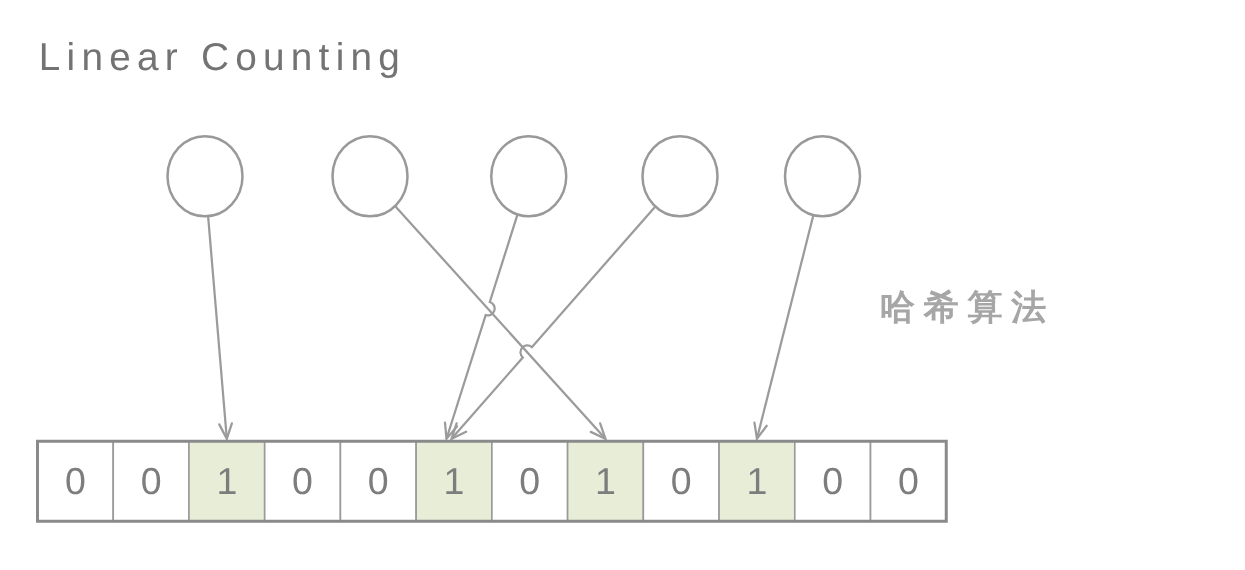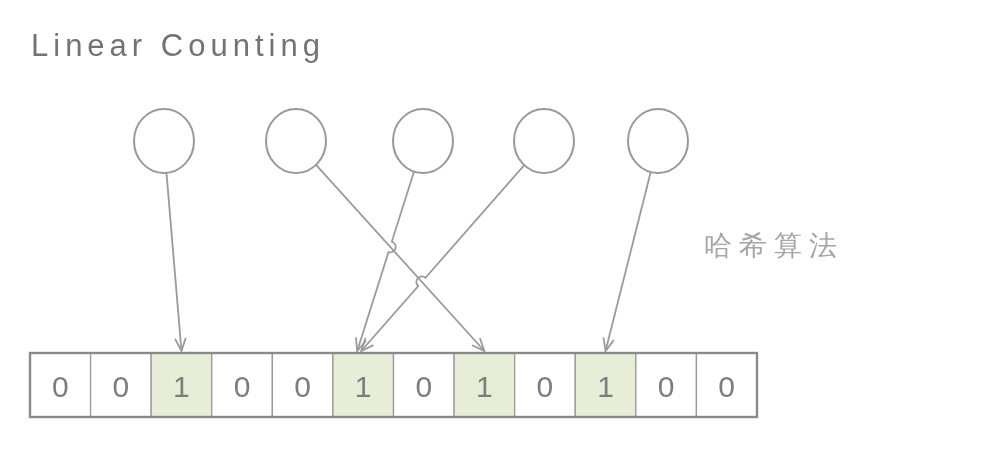--- a/index.html
+++ b/index.html
@@ -8,21 +8,21 @@
     position:relative;width:996px;height:456px;background:#ffffff;
     font-family:"Liberation Sans","DejaVu Sans",sans-serif;
   }
   .title{
     position:absolute;left:31px;top:28px;
     font-size:31px;letter-spacing:5px;font-weight:400;
     white-space:nowrap;
   }
   .hash-label{
     position:absolute;left:704px;top:227px;
-    font-size:28px;letter-spacing:7px;font-weight:400;
+    font-size:28px;letter-spacing:7px;font-weight:700;
     white-space:nowrap;
   }
   svg.diagram{position:absolute;left:0;top:0;}
 </style>
 </head>
 <body>
 
 <div class="canvas" style="background: rgb(255, 255, 255);">
   <div class="title" style="color: rgb(115, 115, 115); text-align: center;">Linear Counting</div>
   <div class="hash-label" style="color: rgb(166, 166, 166);">哈希算法</div>

